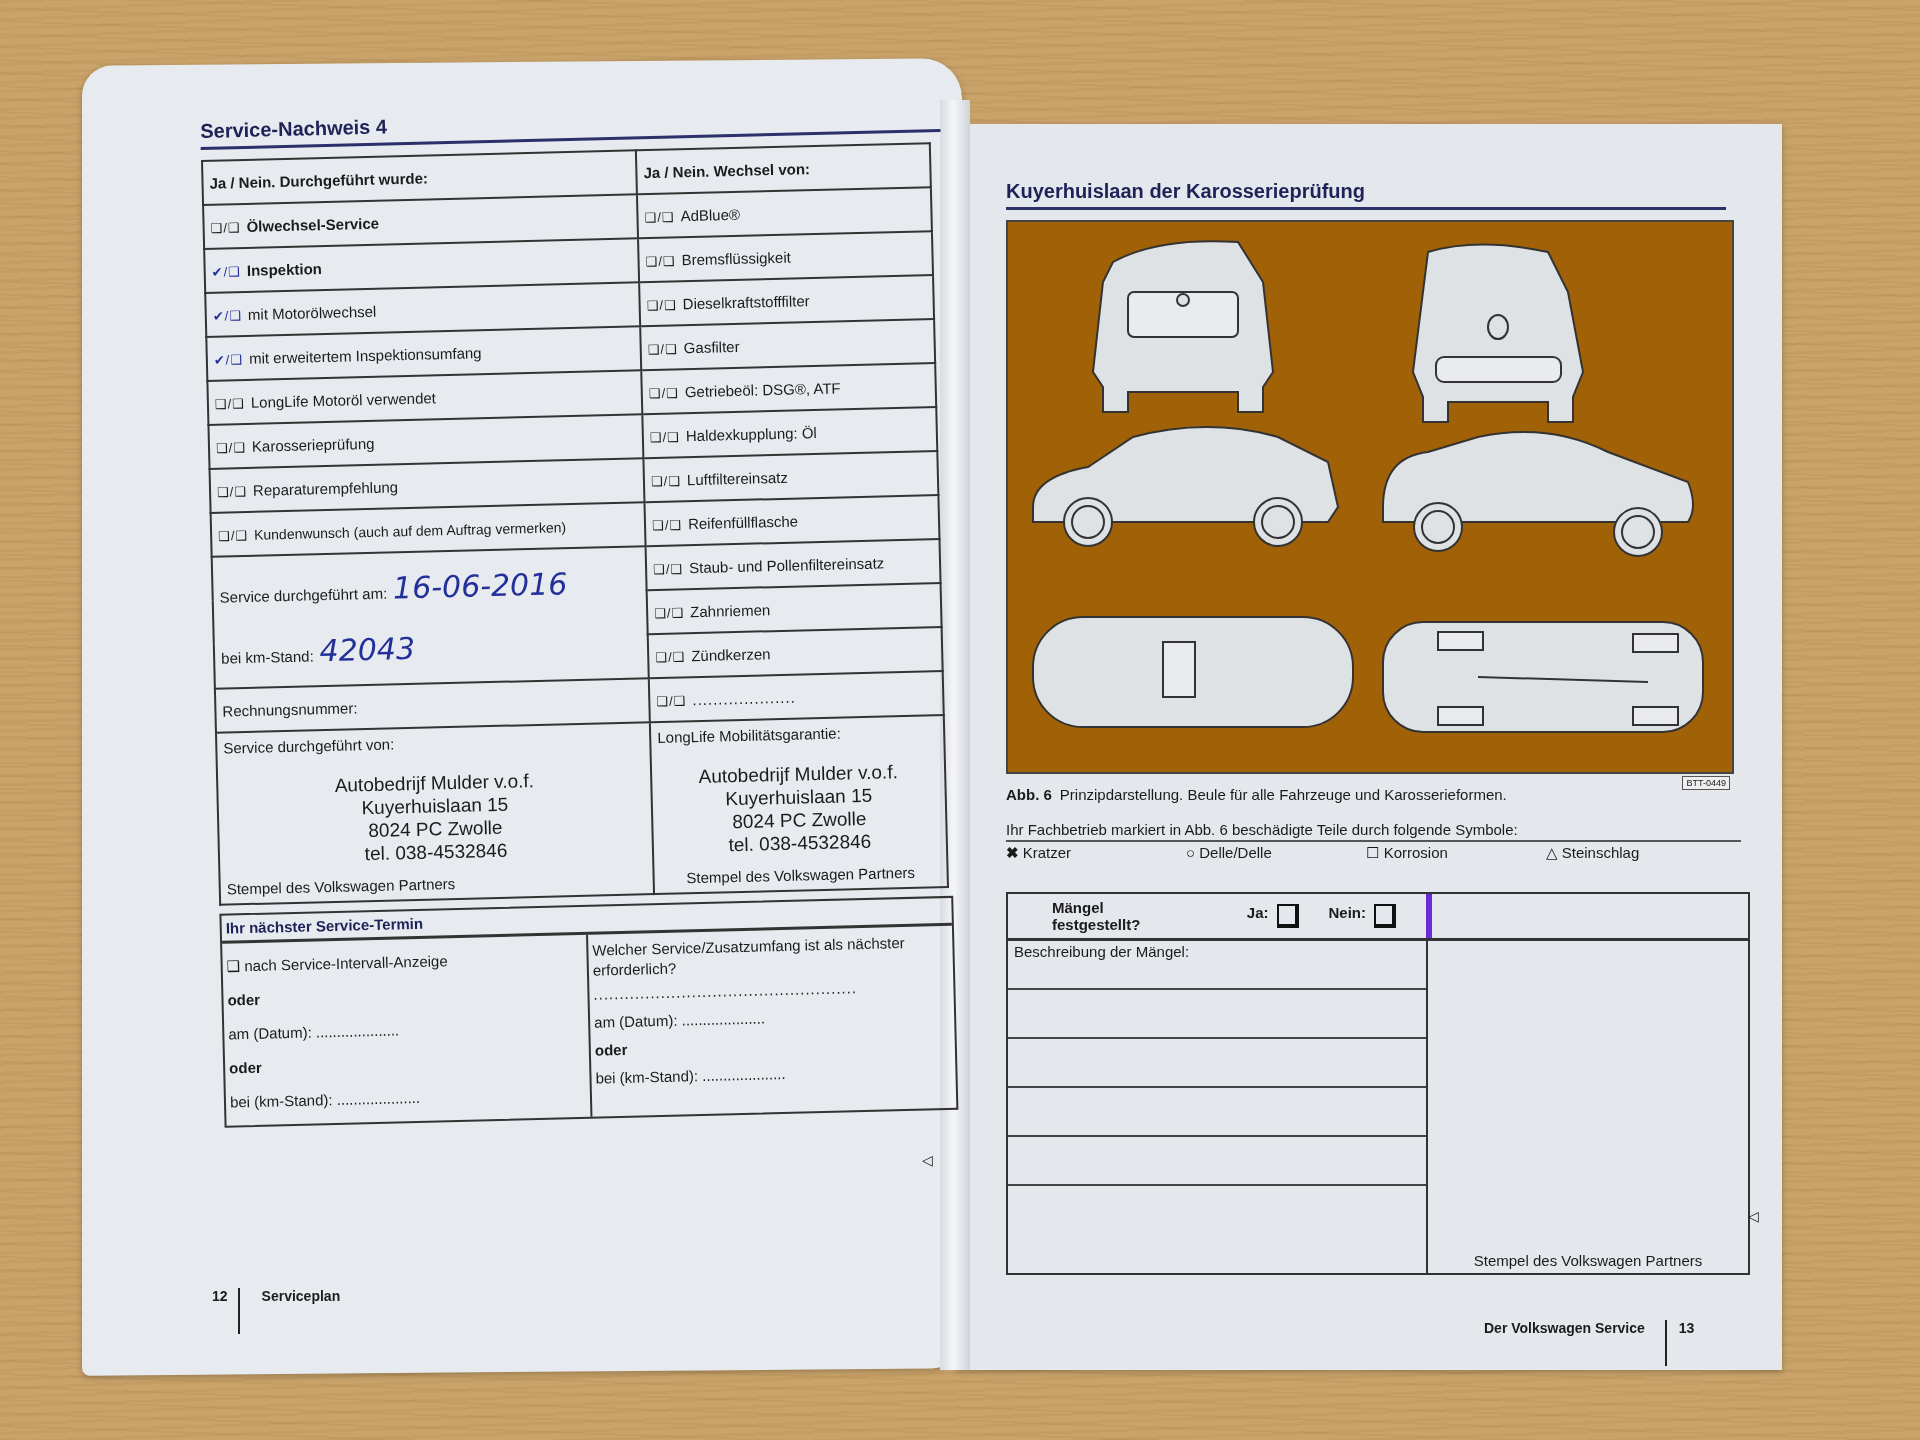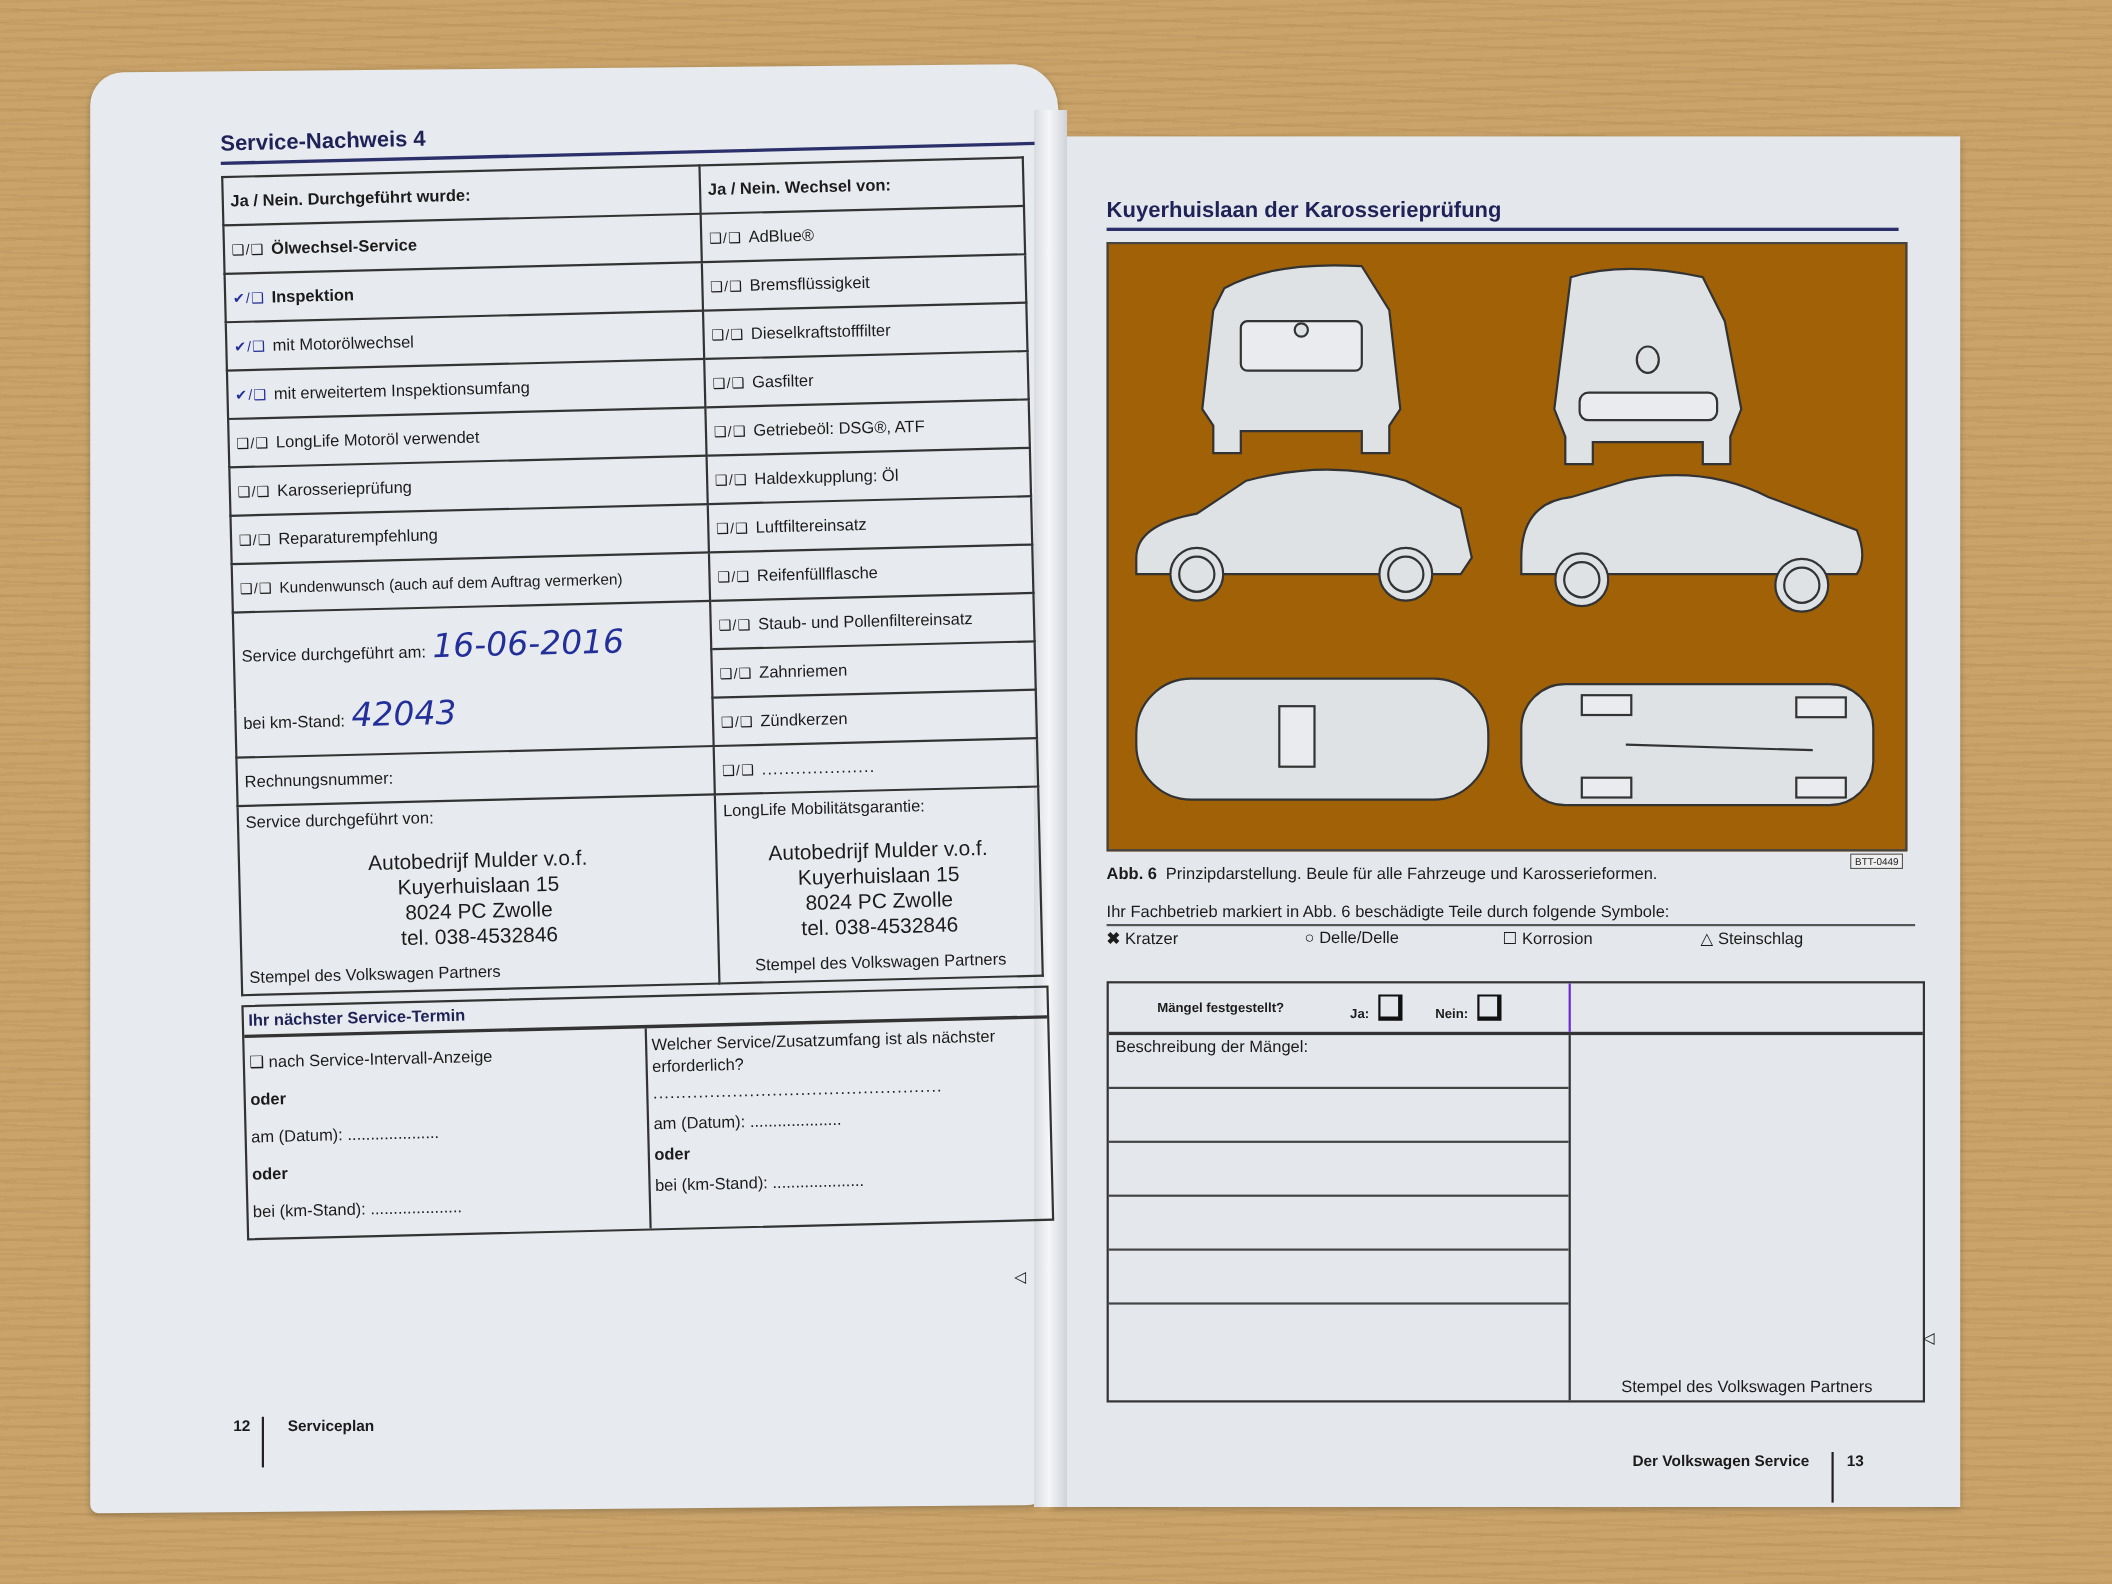--- a/index.html
+++ b/index.html
@@ -47,23 +47,23 @@
   .r-title { font-weight:bold; font-size:20px; color:#1e2257; border-bottom:3px solid #2b2f6a; padding-bottom:4px; }
   .figure { margin-top:10px; width:724px; height:550px; background:#a16207; border:2px solid #444; position:relative; }
   .fig-code { position:absolute; right:2px; bottom:-18px; font-size:9px; border:1px solid #555; padding:1px 3px; background:#eee; }
   .caption { margin-top:12px; font-size:15px; }
   .caption b { margin-right:8px; }
   .legend-intro { margin-top:18px; font-size:15px; border-bottom:2px solid #555; padding-bottom:2px; width:735px; }
   .legend { display:flex; font-size:15px; margin-top:2px; }
   .legend span { width:180px; }
   .defects { margin-top:30px; width:740px; border:2px solid #333; display:flex; flex-direction:column; }
   .def-head { display:flex; border-bottom:3px solid #333; height:44px; align-items:center; }
-  .def-head .q { width:418px; border-right:2px solid #6d28d9; height:100%; display:flex; align-items:center; font-weight:bold; font-size:12px; }
+  .def-head .q { width:418px; border-right:6px solid #6d28d9; height:100%; display:flex; align-items:center; font-weight:bold; font-size:15px; }
   .def-head .q .lbl { margin-left:44px; margin-right:60px; }
-  .def-head .q .opt { margin-right:30px; display:flex; align-items:flex-end; }
+  .def-head .q .opt { margin-right:30px; display:flex; align-items:flex-start; }
   .box { width:16px; height:18px; border:2px solid #111; border-right-width:4px; border-bottom-width:4px; margin-left:8px; }
   .def-body { display:flex; height:332px; }
   .def-lines { width:418px; border-right:2px solid #333; }
   .def-lines div { height:43px; border-bottom:2px solid #444; font-size:15px; padding:2px 6px; }
   .def-lines div:last-child { border-bottom:none; }
   .def-stamp { flex:1; display:flex; align-items:flex-end; justify-content:center; font-size:15px; padding-bottom:4px; }
   .arrow { position:absolute; font-size:14px; }
 
   .footer-right { position:absolute; left:1484px; top:1320px; font-size:14px; font-weight:bold; display:flex; align-items:flex-start; }
   .footer-right .bar { width:2px; height:46px; background:#222; margin:0 12px 0 20px; }

